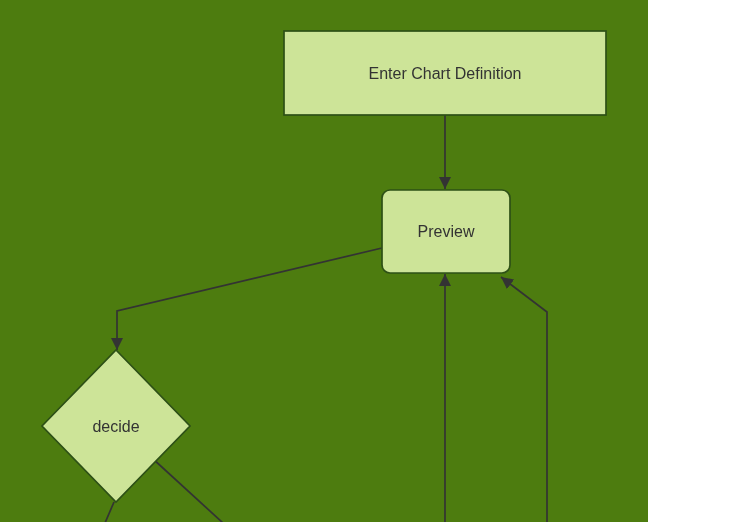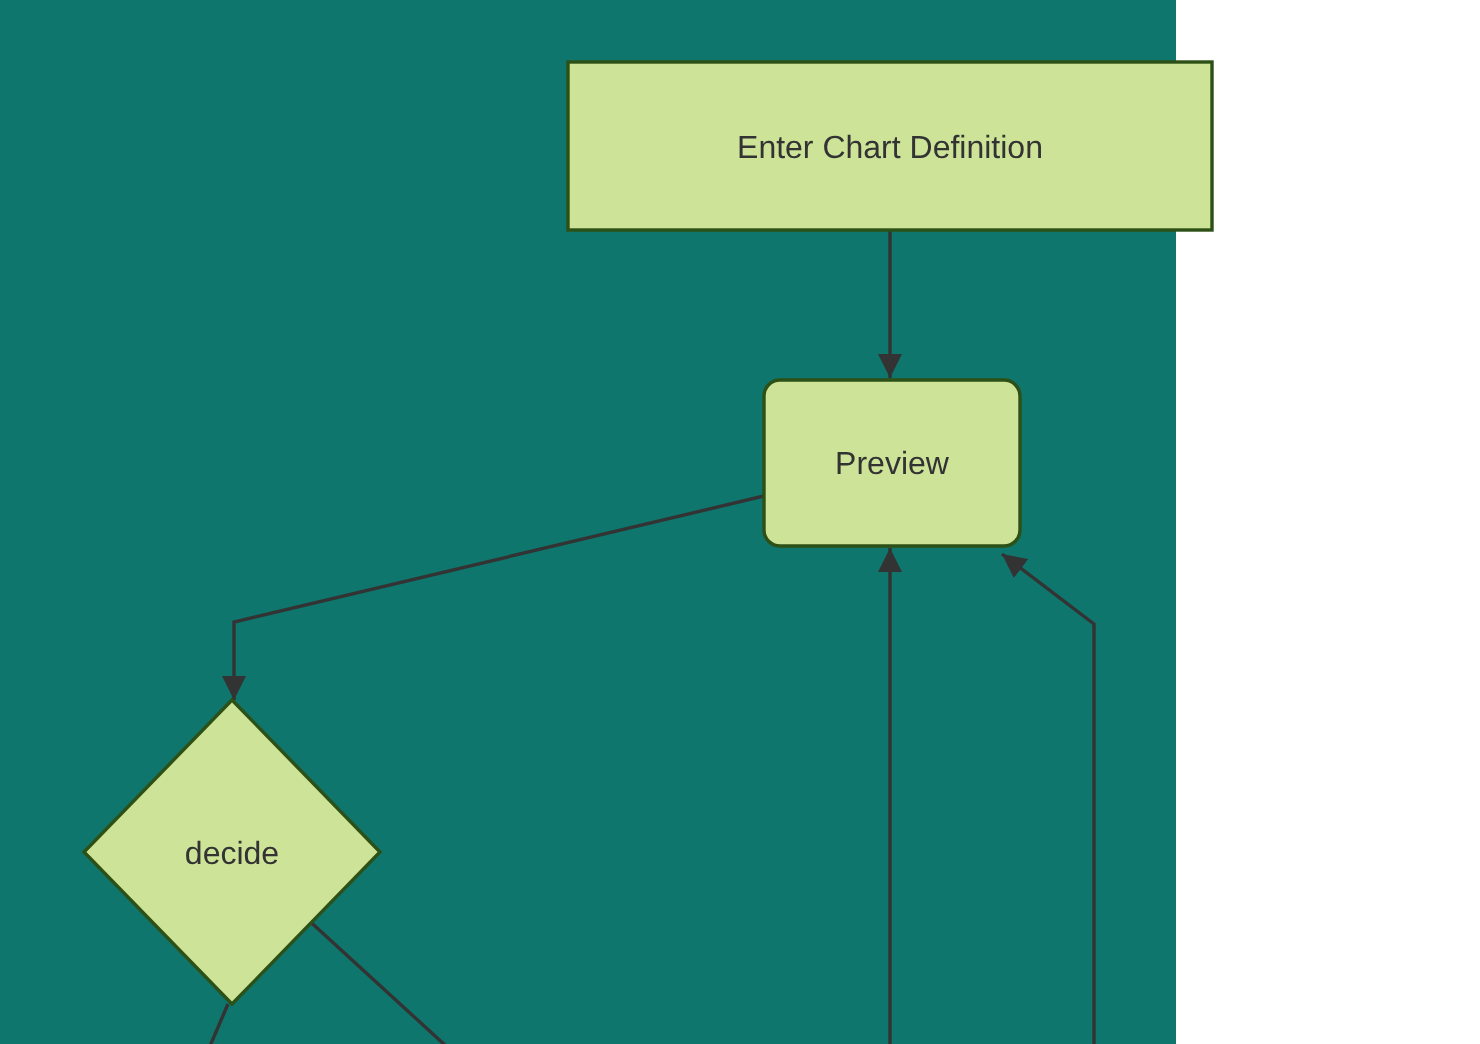--- a/index.html
+++ b/index.html
@@ -6,23 +6,23 @@
     margin: 0;
     padding: 0;
     background: #ffffff;
     width: 740px;
     height: 522px;
     overflow: hidden;
     font-family: "Liberation Sans", sans-serif;
   }
   .canvas-wrap {
     position: relative;
-    width: 588px;
+    width: 648px;
     height: 522px;
-    background: #0f766e;
+    background: #4d7c0f;
   }
   svg {
     display: block;
   }
   .edge {
     fill: none;
     stroke-width: 1.7px;
   }
   .node-shape {
     stroke-width: 1.7px;

